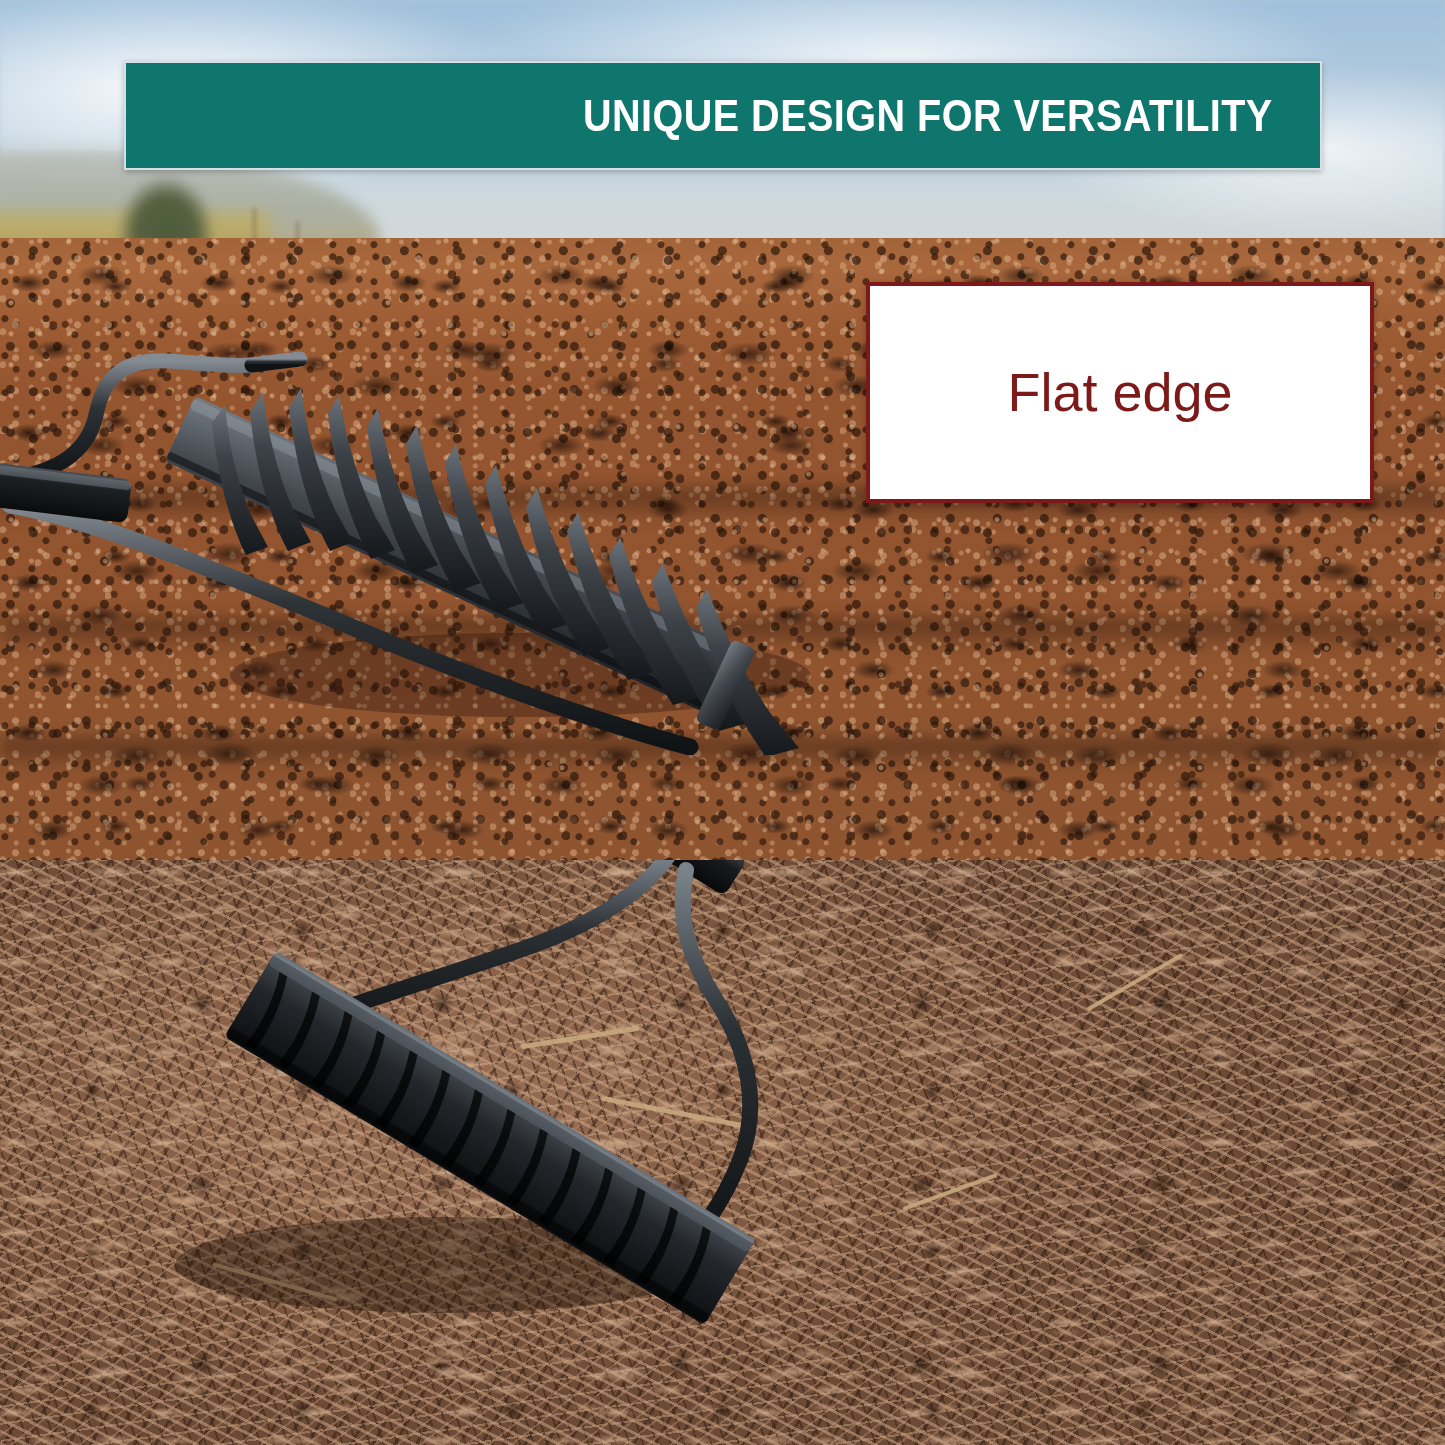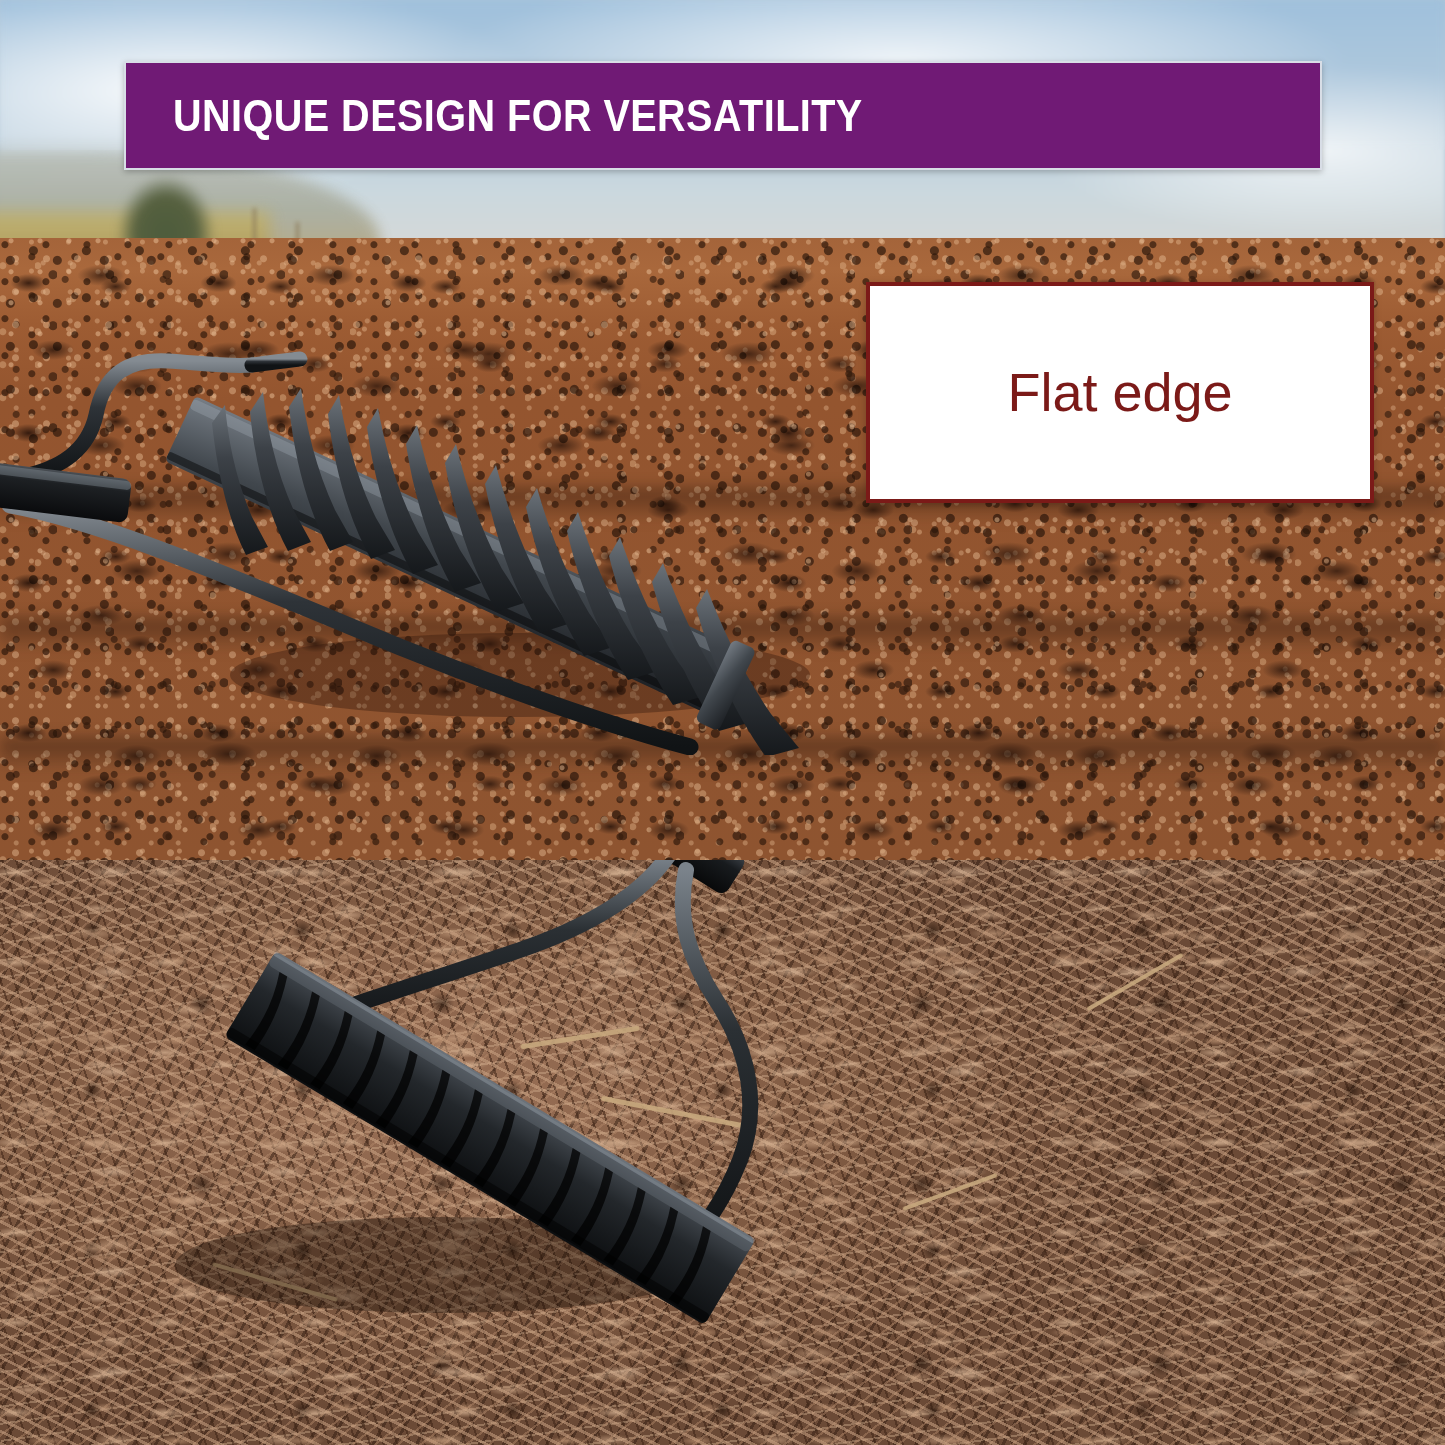--- a/index.html
+++ b/index.html
@@ -138,22 +138,22 @@
   }
   .straw{position:absolute;background:#c8a97e;border-radius:2px;filter:blur(.4px);opacity:.9;}
 
   
   #rake-top{position:absolute;left:0;top:255px;width:900px;height:500px;}
   #rake-bottom{position:absolute;left:120px;top:-20px;width:760px;height:530px;}
 
   
   #banner{
     position:absolute;left:124px;top:61px;width:1194px;height:105px;
-    background:#701a75;border:2px solid #d8dde6;
-    display:flex;align-items:center;justify-content:flex-start;
+    background:#0f766e;border:2px solid #d8dde6;
+    display:flex;align-items:center;justify-content:flex-end;
     box-shadow:0 2px 6px rgba(0,0,0,.25);
   }
   #banner-text{
     color:#ffffff;font-weight:bold;font-size:45px;letter-spacing:.5px;
     transform:scaleX(.88);transform-origin:center;white-space:nowrap;
     font-family:"Liberation Sans","DejaVu Sans",sans-serif;
   }
 
   
   .callout{

